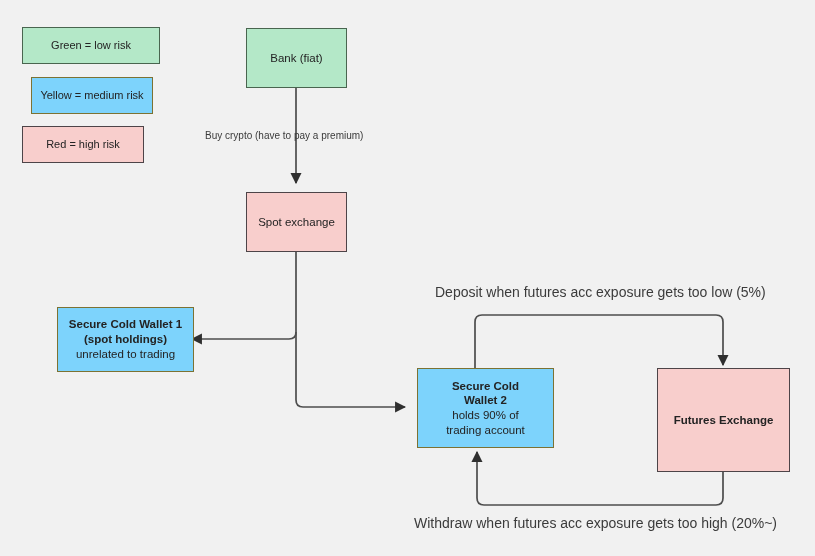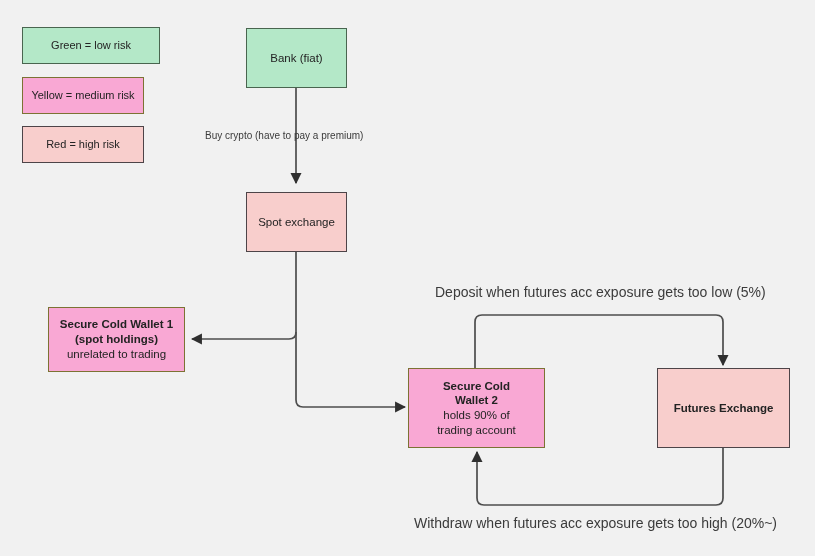--- a/index.html
+++ b/index.html
@@ -36,22 +36,23 @@
     z-index: 2;
   }
   .node .ttl {
     font-weight: bold;
   }
   .green {
     background: #b4e8c8;
     border: 1.6px solid #49654f;
   }
   .yellow {
-    background: #f9a8d4;
+    background: #7dd3fc;
     border: 1.6px solid #7c7233;
+    margin-left: 9px;
   }
   .red {
     background: #f8cecc;
     border: 1.6px solid #4d4448;
   }
   .legend-box {
     font-size: 11px;
   }
   .plain-node {
     font-size: 11.5px;
@@ -118,21 +119,21 @@
     <span class="ttl">Secure Cold Wallet 1</span>
     <span class="ttl">(spot holdings)</span>
     <span>unrelated to trading</span>
   </div>
 
   <div class="node yellow plain-node" style="left:408px; top:368px; width:137px; height:80px; padding:0 28px;">
     <span class="ttl">Secure Cold Wallet 2</span>
     <span>holds 90% of trading account</span>
   </div>
 
-  <div class="node red plain-node" style="left:657px; top:368px; width:133px; height:80px; padding:0 12px;">
+  <div class="node red plain-node" style="left:657px; top:368px; width:133px; height:104px; padding:0 12px;">
     <span class="ttl">Futures Exchange</span>
   </div>
 
   <div class="edge-label" style="left:205px; top:130px;">Buy crypto (have to pay a premium)</div>
 
   <div class="cap" style="left:435px; top:284px;">Deposit when futures acc exposure gets too low (5%)</div>
 
   <div class="cap" style="left:414px; top:515px;">Withdraw when futures acc exposure gets too high (20%~)</div>
 
 </div>

